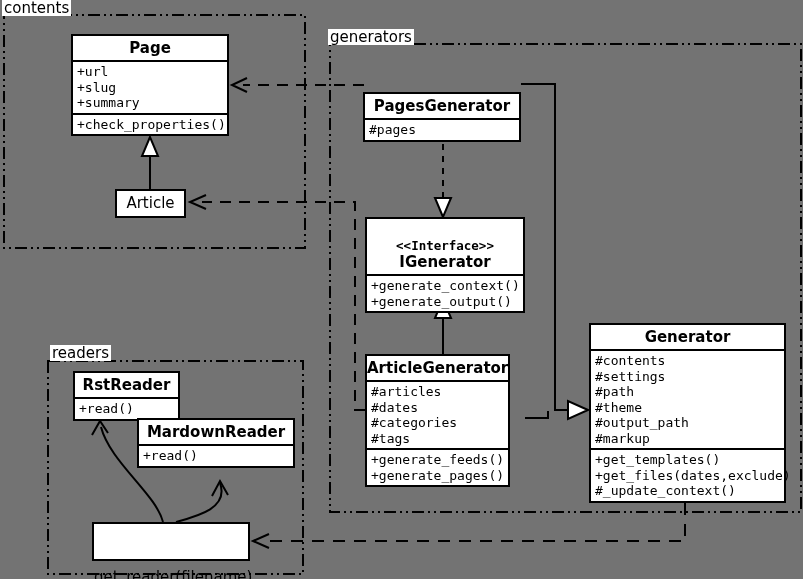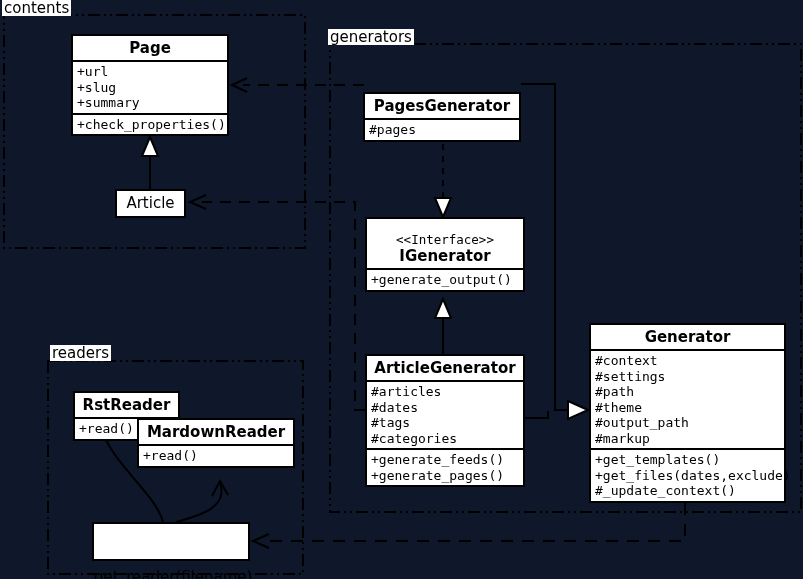--- a/index.html
+++ b/index.html
@@ -1,25 +1,25 @@
 <!DOCTYPE html>
 <html><head>
 <meta charset="utf-8">
 <style>
   html,body{margin:0;padding:0;background:#fff;}
-  #canvas{position:relative;width:803px;height:579px;background:#0f172a;
+  #canvas{position:relative;width:803px;height:579px;background:#737373;
           font-family:"DejaVu Sans","Liberation Sans",sans-serif;overflow:hidden;}
   #edges{position:absolute;left:0;top:0;width:803px;height:579px;}
   .pkg-label{position:absolute;font-size:15px;color:#000;background:#fff;padding:0 2px;line-height:16px;}
   .cls{position:absolute;box-sizing:border-box;background:#fff;border:2px solid #000;}
   .ct{border-bottom:2px solid #000;text-align:center;font-weight:bold;font-size:15px;
       line-height:24px;height:24px;white-space:nowrap;overflow:visible;}
   .ct-only{text-align:center;font-weight:normal;font-size:15px;white-space:nowrap;}
   .stereo{display:block;font-family:"DejaVu Sans Mono","Liberation Mono",monospace;
-          font-weight:normal;font-size:12.5px;line-height:15px;padding-top:13px;}
+          font-weight:bold;font-size:12.5px;line-height:15px;padding-top:19px;}
   .cname{display:block;line-height:19px;}
   .sect{padding:2px 4px;}
   .sect-m{border-top:2px solid #000;padding:2px 4px;}
   .mem{font-family:"DejaVu Sans Mono","Liberation Mono",monospace;font-size:13px;
        line-height:15.5px;white-space:nowrap;color:#000;}
   .plain{font-size:15px;line-height:35px;text-align:center;white-space:nowrap;margin-top:36px;}
 </style>
 </head>
 <body>
 
@@ -104,56 +104,57 @@
       <div class="mem">#pages</div>
     </div>
   </div>
 
   <div class="cls" style="left:365px;top:217px;width:160px;">
     <div class="ct" style="height:auto;line-height:normal;padding-bottom:2px;">
       <span class="stereo">&lt;&lt;Interface&gt;&gt;</span>
       <span class="cname">IGenerator</span>
     </div>
     <div class="sect">
+      <div class="mem">+generate_context()</div>
       <div class="mem">+generate_output()</div>
     </div>
   </div>
 
-  <div class="cls" style="left:365px;top:354px;width:160px;">
+  <div class="cls" style="left:365px;top:354px;width:145px;">
     <div class="ct">ArticleGenerator</div>
     <div class="sect">
       <div class="mem">#articles</div>
       <div class="mem">#dates</div>
+      <div class="mem">#categories</div>
       <div class="mem">#tags</div>
-      <div class="mem">#categories</div>
     </div>
     <div class="sect-m">
       <div class="mem">+generate_feeds()</div>
       <div class="mem">+generate_pages()</div>
     </div>
   </div>
 
   <div class="cls" style="left:589px;top:323px;width:197px;">
     <div class="ct">Generator</div>
     <div class="sect">
-      <div class="mem">#context</div>
+      <div class="mem">#contents</div>
       <div class="mem">#settings</div>
       <div class="mem">#path</div>
       <div class="mem">#theme</div>
       <div class="mem">#output_path</div>
       <div class="mem">#markup</div>
     </div>
     <div class="sect-m">
       <div class="mem">+get_templates()</div>
       <div class="mem">+get_files(dates,exclude)</div>
       <div class="mem">#_update_context()</div>
     </div>
   </div>
 
-  <div class="cls" style="left:73px;top:371px;width:107px;margin-top:20px;">
+  <div class="cls" style="left:73px;top:371px;width:107px;">
     <div class="ct">RstReader</div>
     <div class="sect">
       <div class="mem">+read()</div>
     </div>
   </div>
 
   <div class="cls" style="left:137px;top:418px;width:158px;">
     <div class="ct">MardownReader</div>
     <div class="sect">
       <div class="mem">+read()</div>

